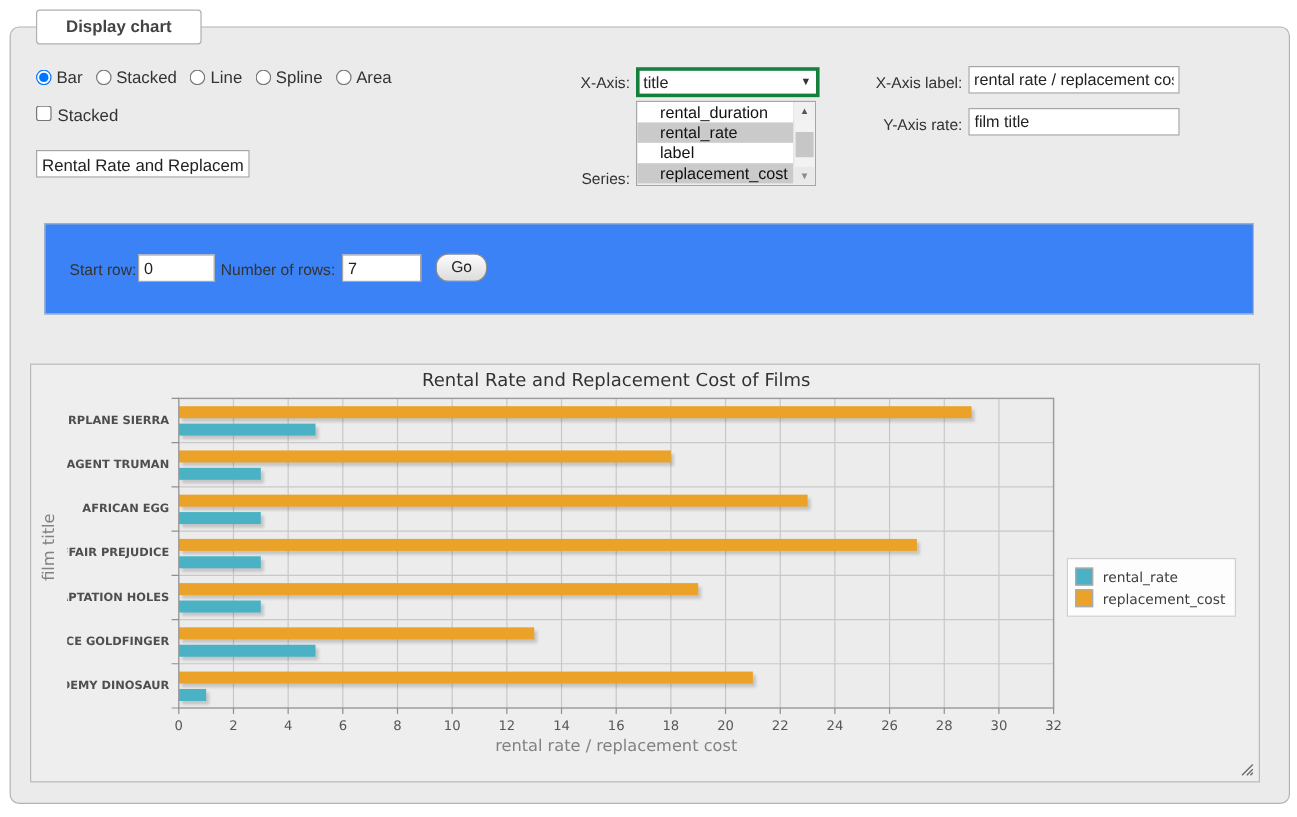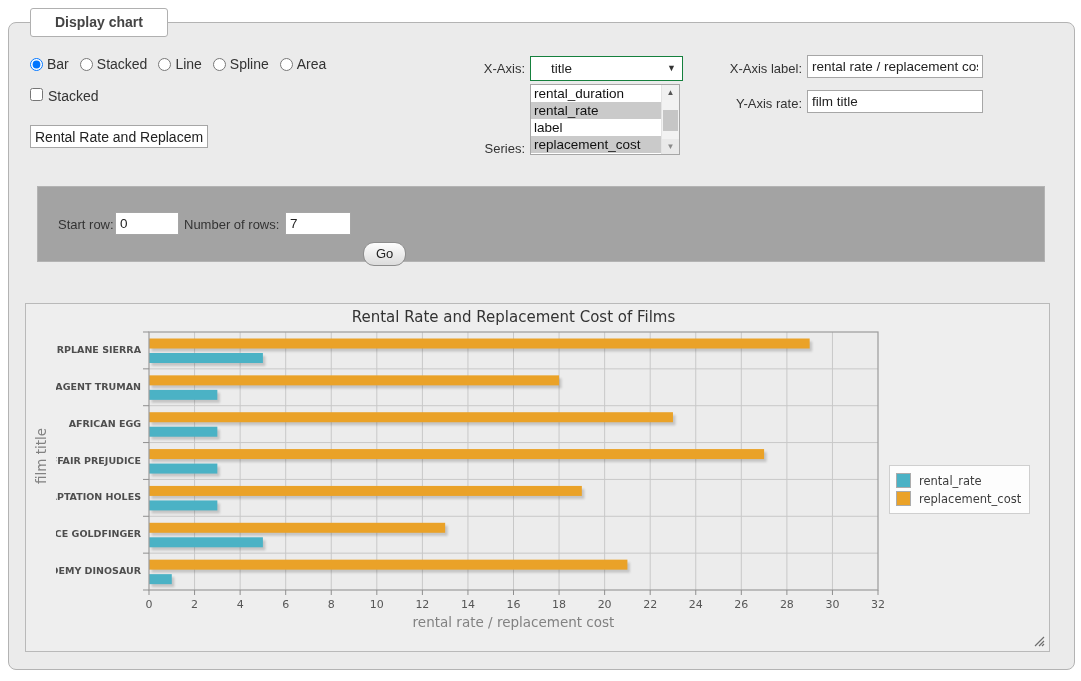--- a/index.html
+++ b/index.html
@@ -29,50 +29,50 @@
   .text-input {
     position:absolute; border:1px solid #a6a6a6; background:#fff; z-index:3;
     font-size:14px; color:#222; padding:0 4px; font-family:inherit; border-radius:0;
   }
   #title-input { left:30px; top:125px; width:168px; height:21px; }
   #xal-input   { left:807px; top:55px; width:166px; height:21px; font-size:13.5px; }
   #yal-input   { left:807px; top:90px; width:166px; height:21px; font-size:13.5px; }
 
   #xaxis-select {
     position:absolute; left:530px; top:56px; width:153px; height:25px; z-index:3;
-    border:1px solid #15803d; background:#fff; color:#222; font-size:13.5px;
-    font-family:inherit; padding:0 18px 0 20px; appearance:none; -webkit-appearance:none; border-radius:0;
+    border:3px solid #15803d; background:#fff; color:#222; font-size:13.5px;
+    font-family:inherit; padding:0 18px 0 3px; appearance:none; -webkit-appearance:none; border-radius:0;
   }
   .select-arrow { position:absolute; left:667px; top:63px; font-size:9px; color:#333; z-index:4; pointer-events:none; }
 
   .listbox {
     position:absolute; left:530px; top:84px; width:148px; height:69px; z-index:3;
     background:#fff; border:1px solid #a6a6a6; font-size:13.5px; color:#111; overflow:hidden;
   }
   .listbox .opts { position:absolute; left:0; top:0; right:17px; }
-  .opt { height:17px; line-height:17px; padding-left:3px; white-space:nowrap; overflow:hidden; }
+  .opt { height:17px; line-height:17px; padding-left:19px; white-space:nowrap; overflow:hidden; }
   .opt.sel { background:#cacaca; }
   .sb { position:absolute; right:0; top:0; width:17px; height:100%; background:#f2f2f2; border-left:1px solid #e3e3e3; }
   .sb-btn { position:absolute; left:0; width:17px; height:15px; background:#f0f0f0; color:#555; font-size:8px; text-align:center; line-height:15px; }
   .sb-up { top:0; } .sb-dn { bottom:0; color:#8a8a8a; background:#e9e9e9; }
   .sb-thumb { position:absolute; left:1px; top:25px; width:15px; height:21px; background:#c6c6c6; }
 
   .rows-panel {
     position:absolute; left:37px; top:186px; width:1006px; height:74px;
-    background:#a3a3a3; border:1px solid #b3b3b3;
+    background:#3b82f6; border:1px solid #b3b3b3;
   }
   .rows-panel .ctrl-label { color:#333; }
   #sr-lab { left:20px; top:30px; }
   #sr-input { left:77px; top:25px; width:54px; height:21px; font-size:13.5px; }
   #nr-lab { left:146px; top:30px; }
   #nr-input { left:247px; top:25px; width:56px; height:21px; font-size:13.5px; }
   #go-btn {
     position:absolute; left:325px; top:24px; border:1px solid #8d8d8d; border-radius:11px;
     background:linear-gradient(#fdfdfd,#dcdcdc); padding:3px 12px 4px; font-size:13px;
-    color:#222; font-family:inherit; cursor:pointer;margin-top:31px;
+    color:#222; font-family:inherit; cursor:pointer;
   }
 
   .chart-panel {
     position:absolute; left:25px; top:303px; width:1023px; height:347px;
     background:#eeeeee; border:1px solid #b9b9b9;
   }
   .chart-title {
     position:absolute; left:123px; top:4px; width:729px; text-align:center;
     font-family:"DejaVu Sans", sans-serif; font-size:15px; color:#333;
   }

